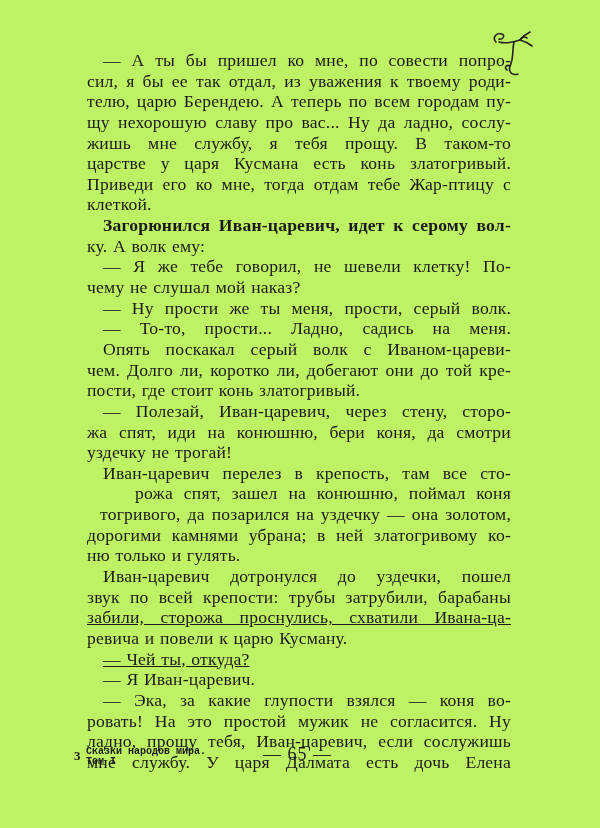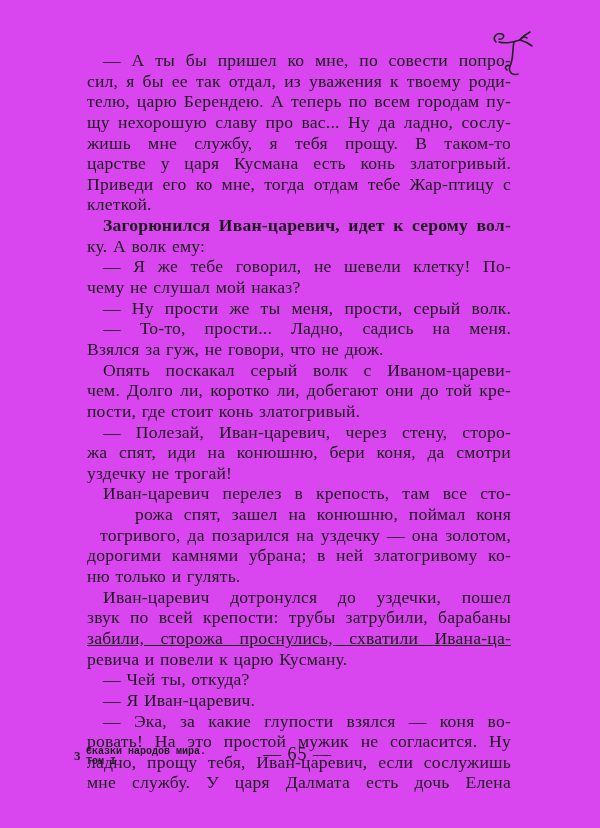--- a/index.html
+++ b/index.html
@@ -12,21 +12,21 @@
     height: 828px;
     position: relative;
     overflow: hidden;
     font-family: "Liberation Serif", "DejaVu Serif", serif;
     color: #1a1a1a;
   }
   .page {
     position: absolute;
     left: 0; top: 0;
     width: 600px; height: 828px;
-    background: #d946ef;
+    background: #bef264;
   }
   .ornament {
     position: absolute;
     left: 490px;
     top: 28px;
     width: 46px;
     height: 50px;
   }
   .text-block {
     position: absolute;
@@ -102,37 +102,36 @@
     <span class="line" style="white-space: normal; overflow: hidden;">жишь мне службу, я тебя прощу. В таком-то</span>
     <span class="line" style="white-space: normal; overflow: hidden;">царстве у царя Кусмана есть конь златогривый.</span>
     <span class="line" style="white-space: normal; overflow: hidden;">Приведи его ко мне, тогда отдам тебе Жар-птицу с</span>
     <span class="line last" style="white-space: normal; overflow: hidden;">клеткой.</span>
     <span class="line indent" style="white-space: normal; overflow: hidden; font-weight: bold;">Загорюнился Иван-царевич, идет к серому вол-</span>
     <span class="line last" style="white-space: normal; overflow: hidden;">ку. А волк ему:</span>
     <span class="line indent" style="white-space: normal; overflow: hidden;">— Я же тебе говорил, не шевели клетку! По-</span>
     <span class="line last" style="white-space: normal; overflow: hidden;">чему не слушал мой наказ?</span>
     <span class="line indent" style="white-space: normal; overflow: hidden;">— Ну прости же ты меня, прости, серый волк.</span>
     <span class="line indent" style="white-space: normal; overflow: hidden;">— То-то, прости... Ладно, садись на меня.</span>
-    <span class="line last" style="white-space: normal; overflow: hidden;">Взялся за гуж, не говори, что не дюж.</span>
     <span class="line indent" style="white-space: normal; overflow: hidden;">Опять поскакал серый волк с Иваном-цареви-</span>
     <span class="line" style="white-space: normal; overflow: hidden;">чем. Долго ли, коротко ли, добегают они до той кре-</span>
     <span class="line last" style="white-space: normal; overflow: hidden;">пости, где стоит конь златогривый.</span>
     <span class="line indent" style="white-space: normal; overflow: hidden;">— Полезай, Иван-царевич, через стену, сторо-</span>
     <span class="line" style="white-space: normal; overflow: hidden;">жа спят, иди на конюшню, бери коня, да смотри</span>
     <span class="line last" style="white-space: normal; overflow: hidden;">уздечку не трогай!</span>
     <span class="line indent" style="white-space: normal; overflow: hidden;">Иван-царевич перелез в крепость, там все сто-</span>
     <span class="line" style="white-space: normal; overflow: hidden; margin-left: 48px;">рожа спят, зашел на конюшню, поймал коня зла-</span>
     <span class="line" style="white-space: normal; overflow: hidden; margin-left: 13px;">тогривого, да позарился на уздечку — она золотом,</span>
     <span class="line" style="white-space: normal; overflow: hidden;">дорогими камнями убрана; в ней златогривому ко-</span>
     <span class="line last" style="white-space: normal; overflow: hidden;">ню только и гулять.</span>
     <span class="line indent" style="white-space: normal; overflow: hidden;">Иван-царевич дотронулся до уздечки, пошел</span>
     <span class="line" style="white-space: normal; overflow: hidden;">звук по всей крепости: трубы затрубили, барабаны</span>
     <span class="line" style="white-space: normal; overflow: hidden; text-decoration: underline;">забили, сторожа проснулись, схватили Ивана-ца-</span>
     <span class="line last" style="white-space: normal; overflow: hidden;">ревича и повели к царю Кусману.</span>
-    <span class="line indent last" style="white-space: normal; overflow: hidden;">— Чей ты, откуда?</span>
+    <span class="line indent last" style="white-space: normal; overflow: hidden; text-decoration: underline;">— Чей ты, откуда?</span>
     <span class="line indent last" style="white-space: normal; overflow: hidden;">— Я Иван-царевич.</span>
     <span class="line indent" style="white-space: normal; overflow: hidden;">— Эка, за какие глупости взялся — коня во-</span>
     <span class="line" style="white-space: normal; overflow: hidden;">ровать! На это простой мужик не согласится. Ну</span>
     <span class="line" style="white-space: normal; overflow: hidden;">ладно, прощу тебя, Иван-царевич, если сослужишь</span>
     <span class="line" style="white-space: normal; overflow: hidden;">мне службу. У царя Далмата есть дочь Елена</span>
   </div>
 
   <div class="footer">
     <span class="sig-num">3</span>
     <div class="sig-title">

